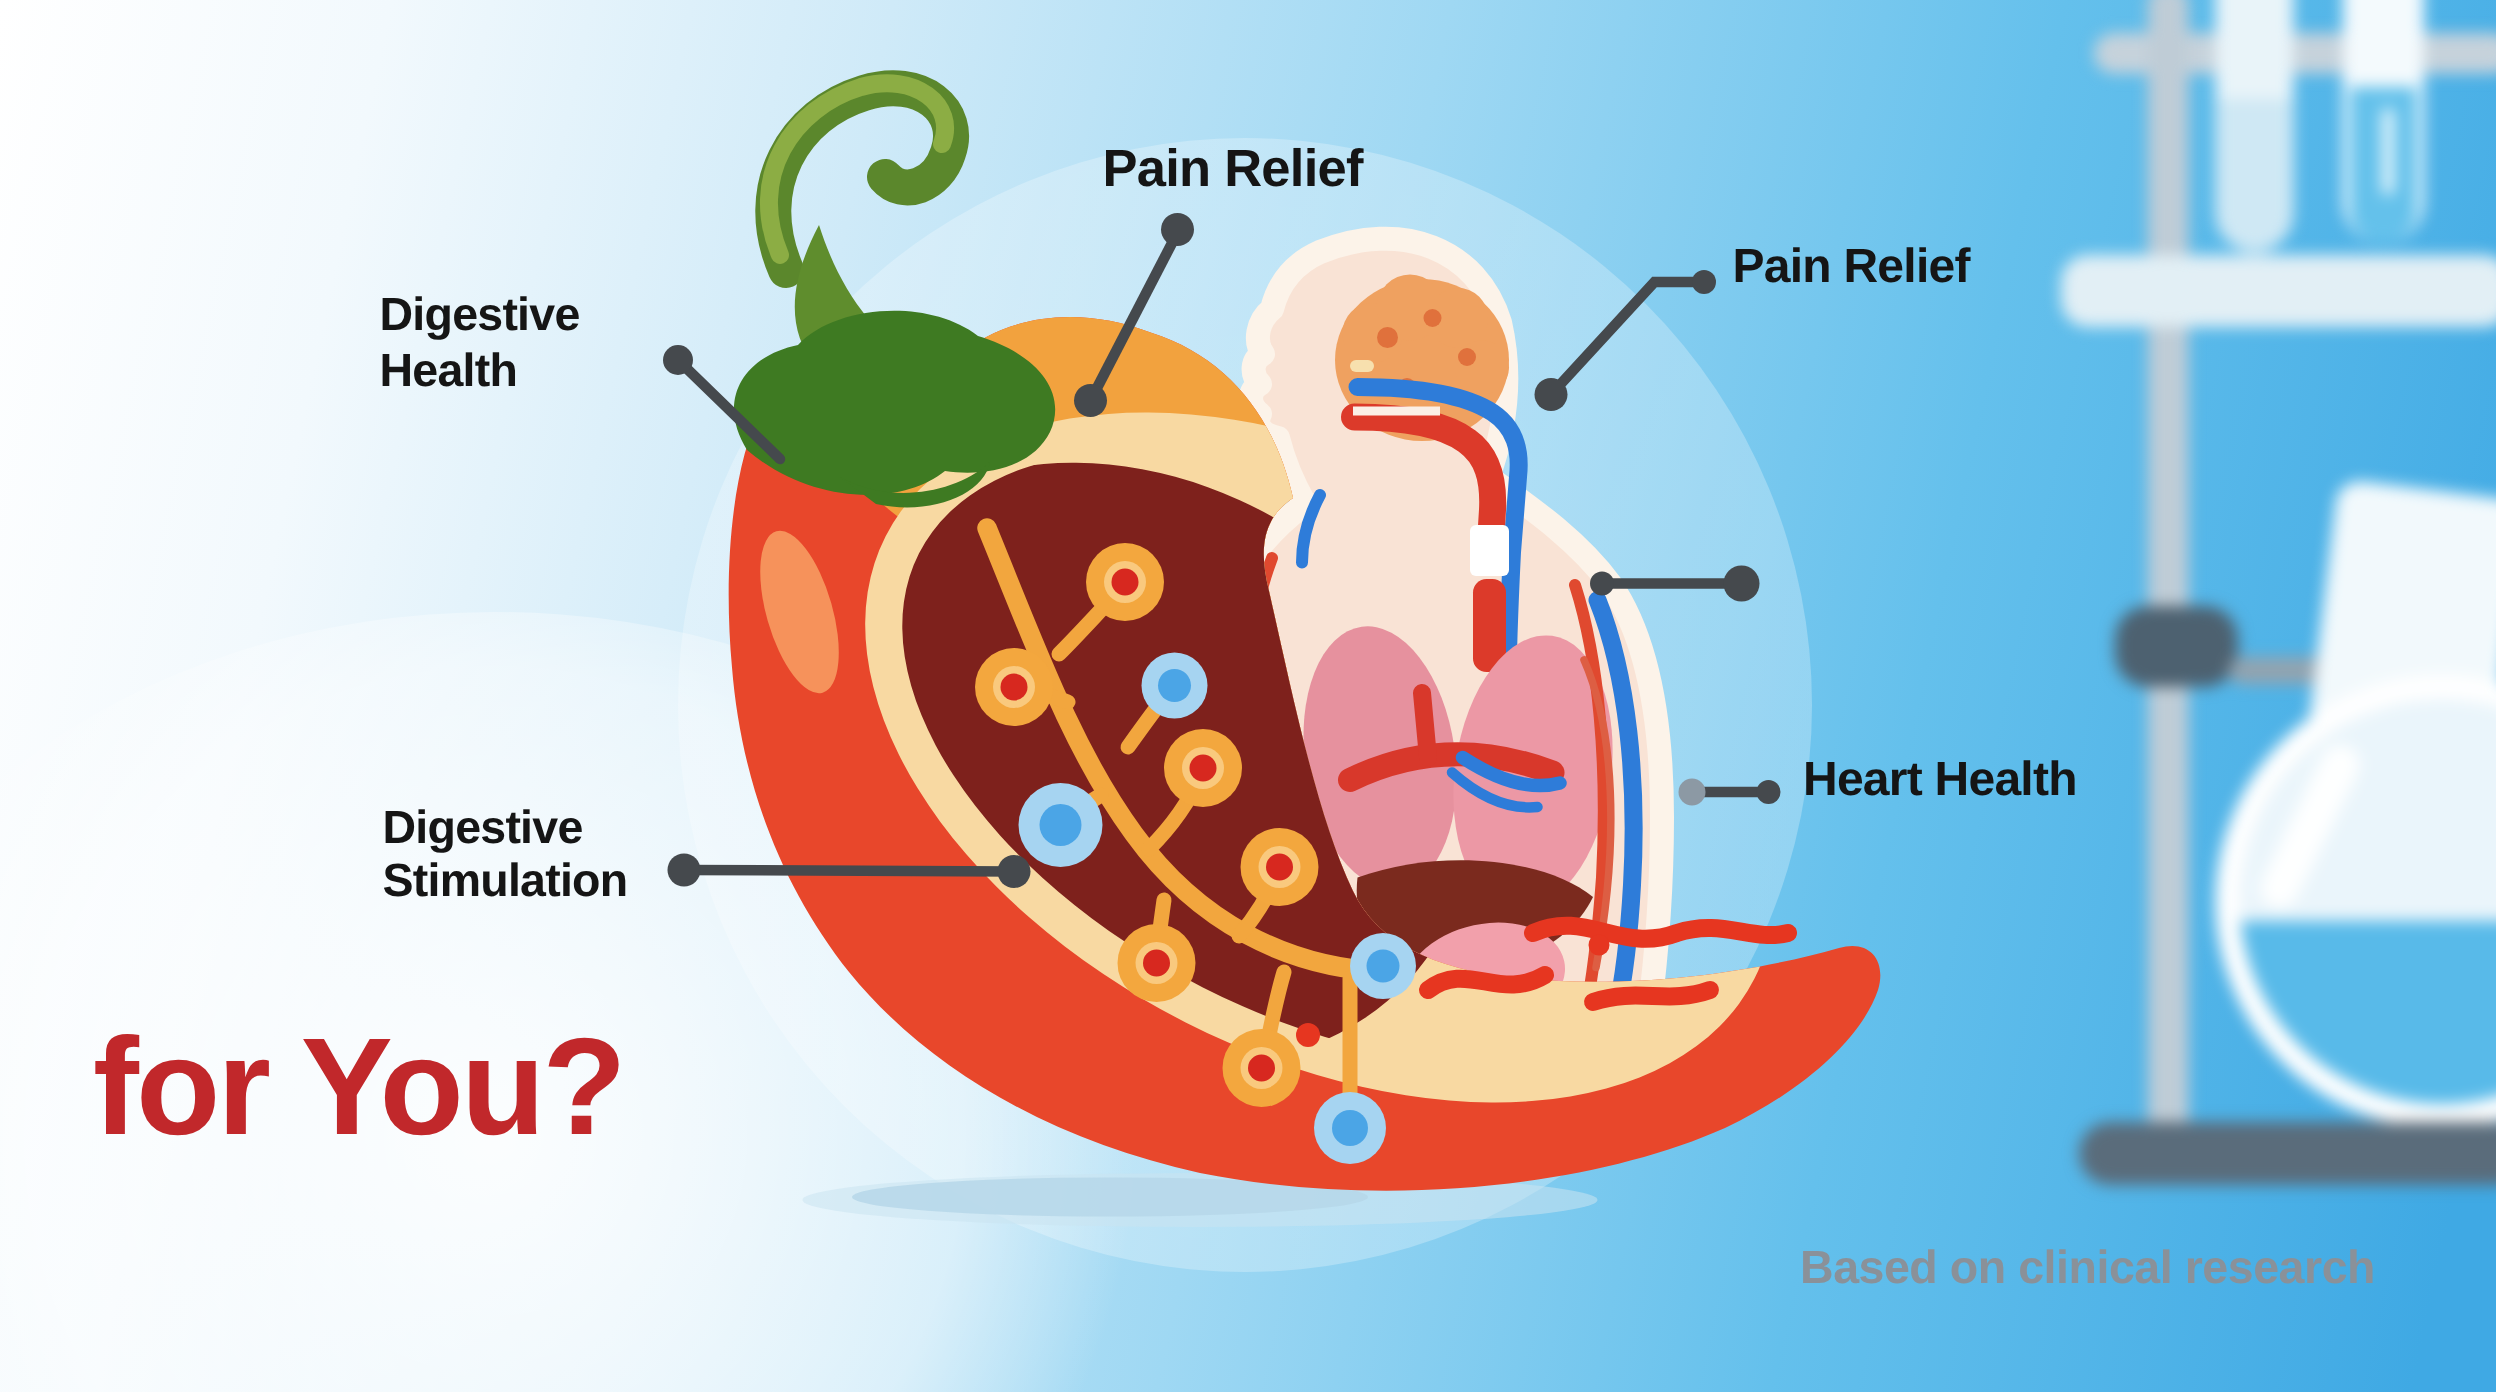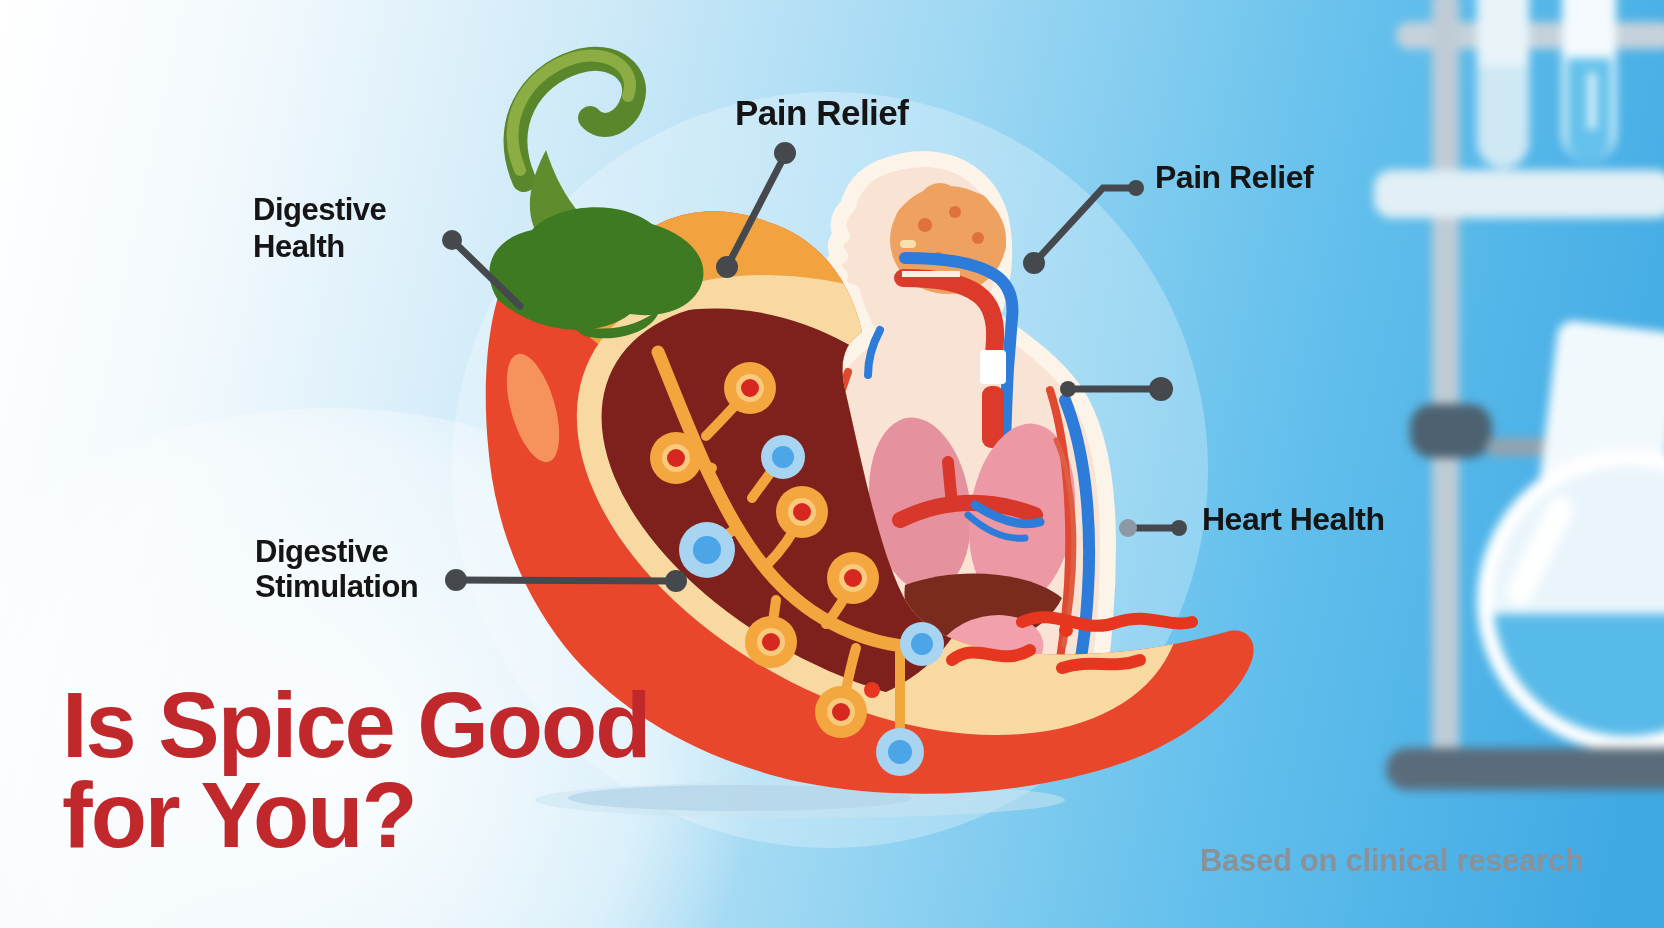--- a/index.html
+++ b/index.html
@@ -36,21 +36,21 @@
   
   .label{position:absolute;color:#151515;font-weight:700;letter-spacing:-.5px;line-height:1.12;}
   .lab-metabolism{left:253px;top:191px;font-size:31px;line-height:37px;}
   .lab-pain-top{left:735px;top:93px;font-size:35px;}
   .lab-digestive{left:255px;top:534px;font-size:31px;line-height:35px;}
   .lab-pain-right{left:1155px;top:160px;font-size:32px;}
   .lab-antiinf{left:1190px;top:344px;font-size:32px;line-height:38px;}
   .lab-heart{left:1202px;top:502px;font-size:32px;}
   .title{position:absolute;left:62px;top:680px;font-size:92px;font-weight:800;letter-spacing:-2px;
     line-height:90px;color:#c1282b;}
-  .footnote{position:absolute;left:1200px;top:827px;font-size:31px;font-weight:700;color:#8a9199;letter-spacing:-.3px;margin-top:16px;}
+  .footnote{position:absolute;left:1200px;top:827px;font-size:31px;font-weight:700;color:#8a9199;letter-spacing:-.3px;}
 </style>
 </head>
 <body>
 
 <div class="stage">
 
   <div class="bg-wash"></div>
   <div class="glow-circle"></div>
 
   <div class="lab">
@@ -282,19 +282,18 @@
   </div>
 
   <div class="label lab-antiinf">
   </div>
 
   <div class="label lab-heart">
     <span>Heart Health</span>
   </div>
 
   <div class="title">
-    <span style="display:block">Is Spice Good</span>
     <span style="display:block">for You?</span>
   </div>
 
   <div class="footnote">Based on clinical research</div>
 
 </div>
 
 </body></html>

